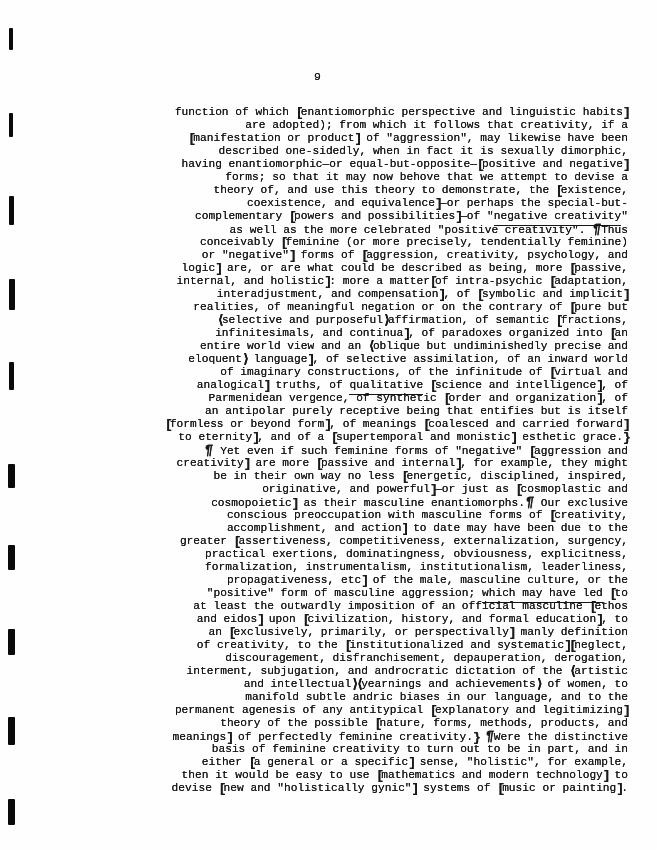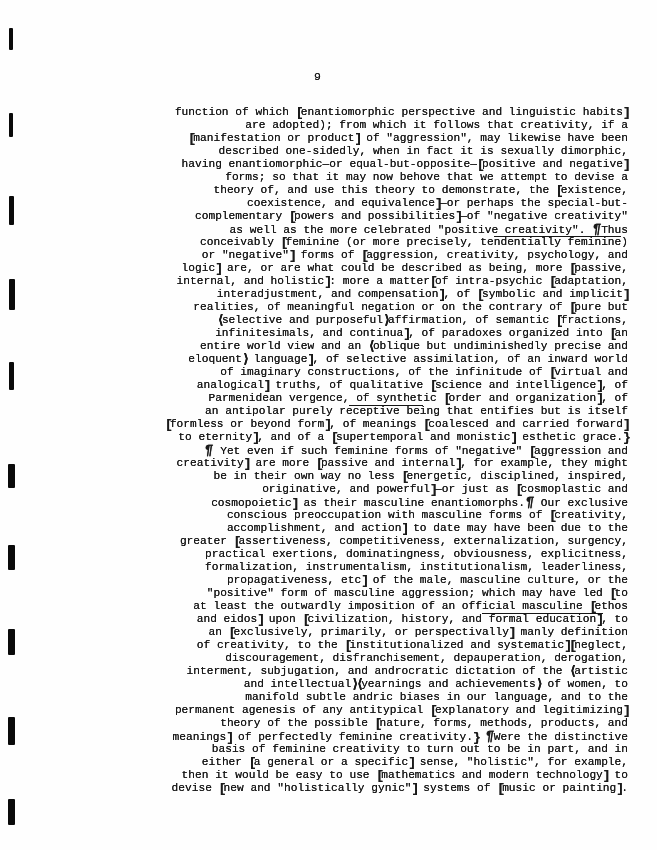--- a/index.html
+++ b/index.html
@@ -43,21 +43,21 @@
     font-weight:700;
     font-size:14px;
     line-height:13px;
     width:9px;
     transform:skewX(-8deg);
     text-shadow:0 0 0.7px #000;
   }
   
   .u{
     border-bottom:1.3px solid #141414;
-    padding-bottom:14px;
+    padding-bottom:3px;
     margin-top:28px;
   }
   
   .edge-mark{
     position:absolute;
     background:#0a0a0a;
     border-radius:1px;
   }
 </style>
 </head>

